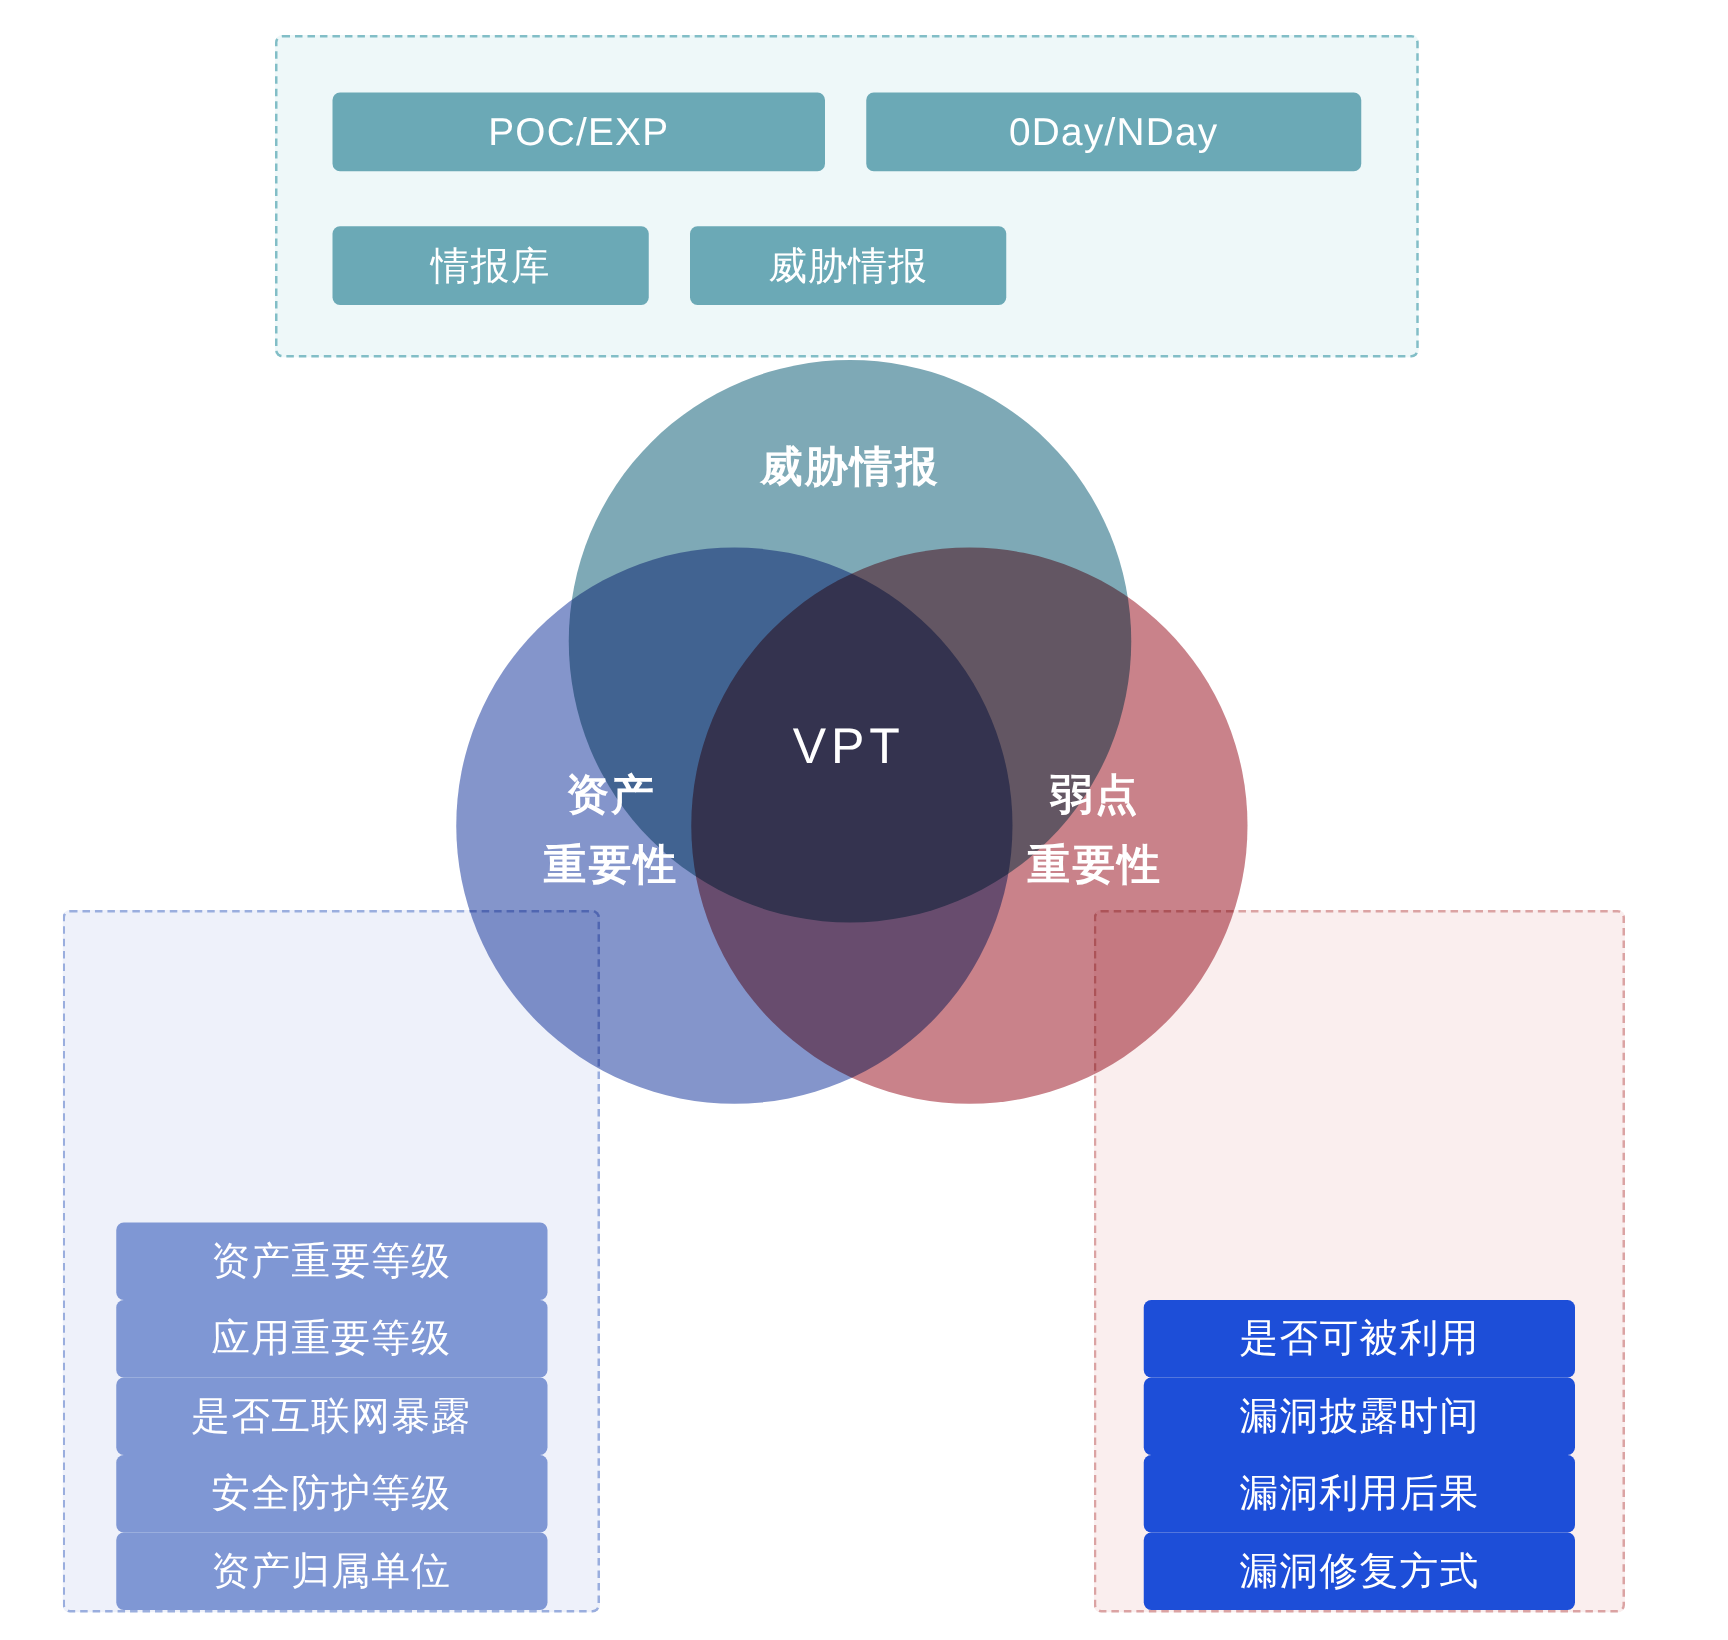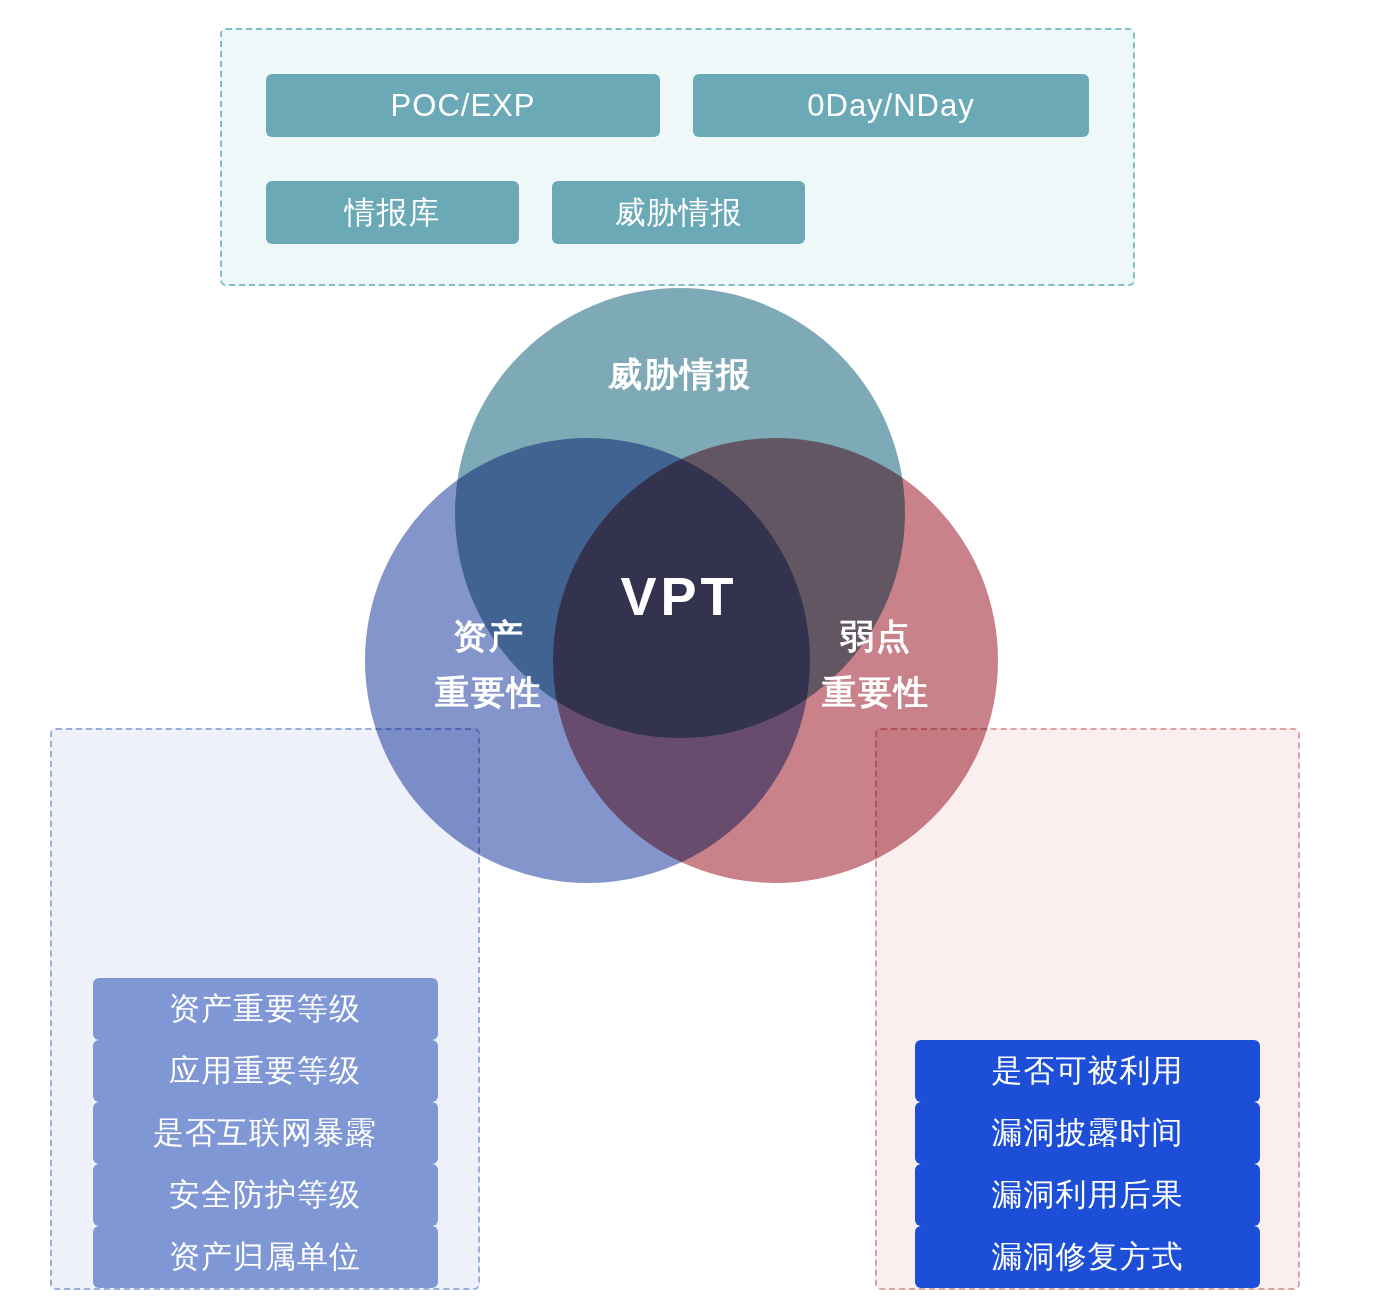--- a/index.html
+++ b/index.html
@@ -106,23 +106,23 @@
     text-align: center;
     line-height: 1.65;
     letter-spacing: 2px;
     white-space: nowrap;
   }
   .venn-label.threat-l { left: 680px; top: 374px; }
   .venn-label.asset-l  { left: 489px; top: 664px; }
   .venn-label.weak-l   { left: 876px; top: 664px; }
   .venn-label.center-l {
     left: 679px; top: 597px;
-    font-size: 54px;
+    font-size: 40px;
     letter-spacing: 4px;
-    font-weight: bold;
+    font-weight: normal;
   }
 </style>
 </head>
 <body>
 
 <div class="stage">
 
   <div class="panel threat">
     <div class="chip-row">
       <div class="chip teal w-398">POC/EXP</div>

